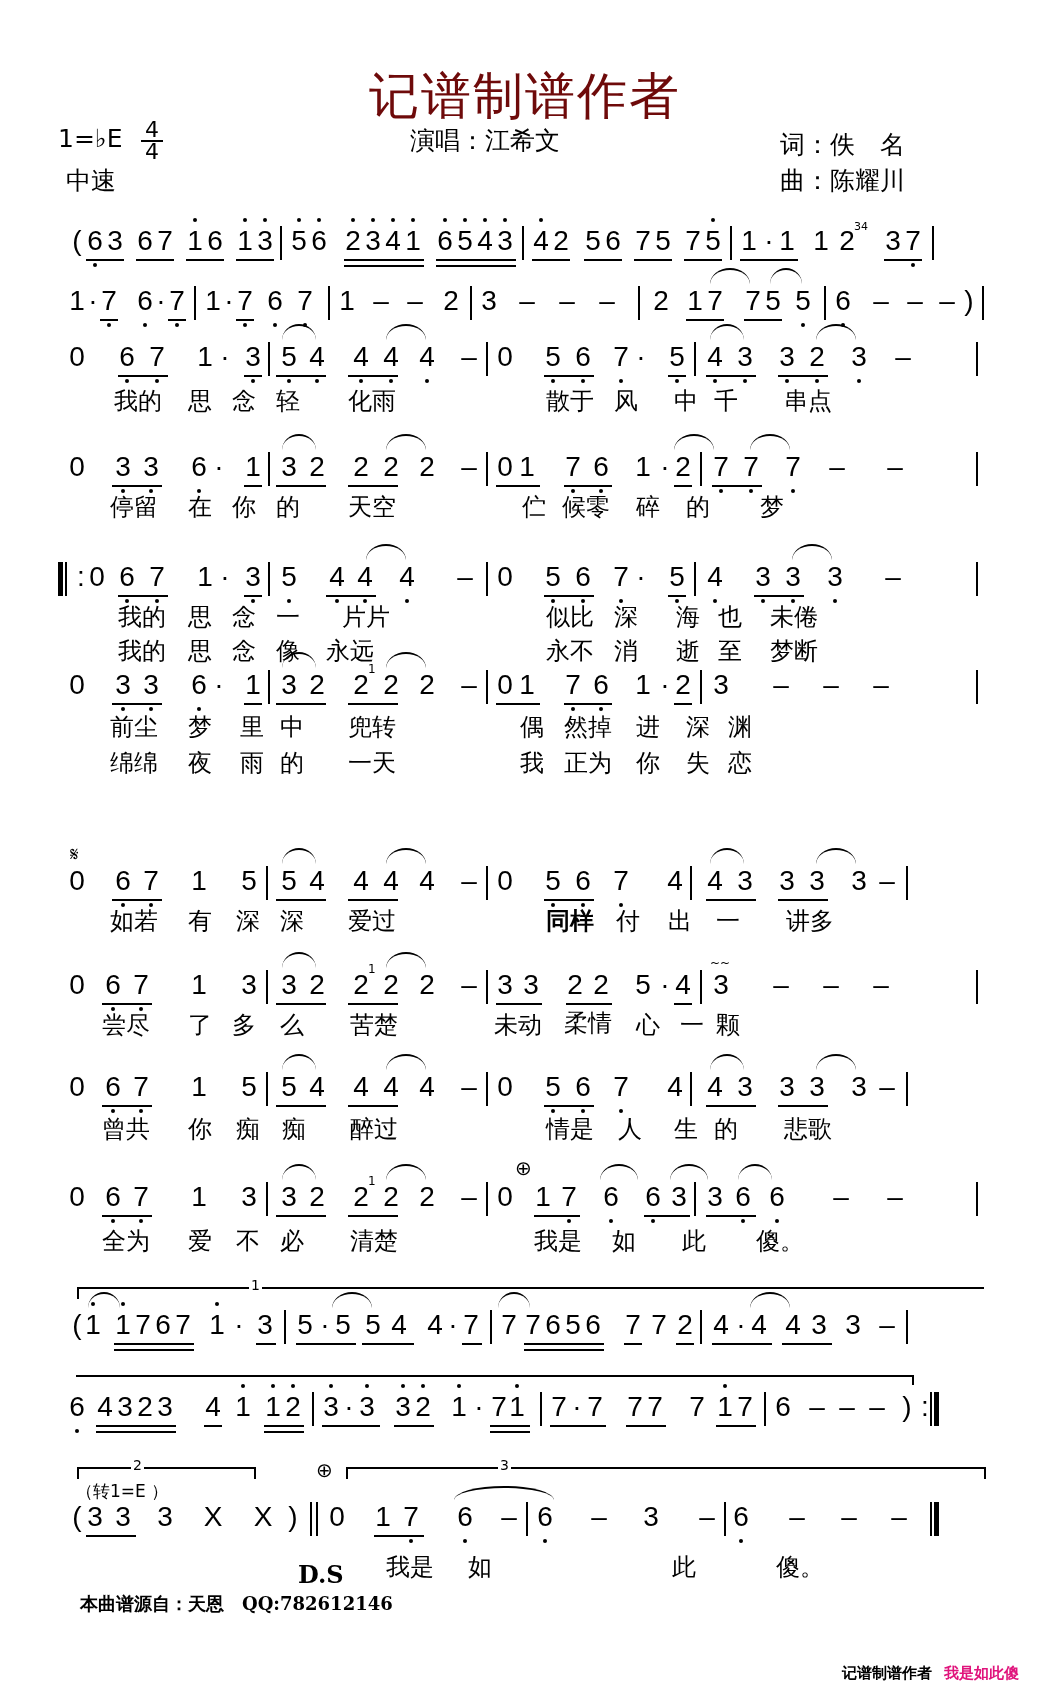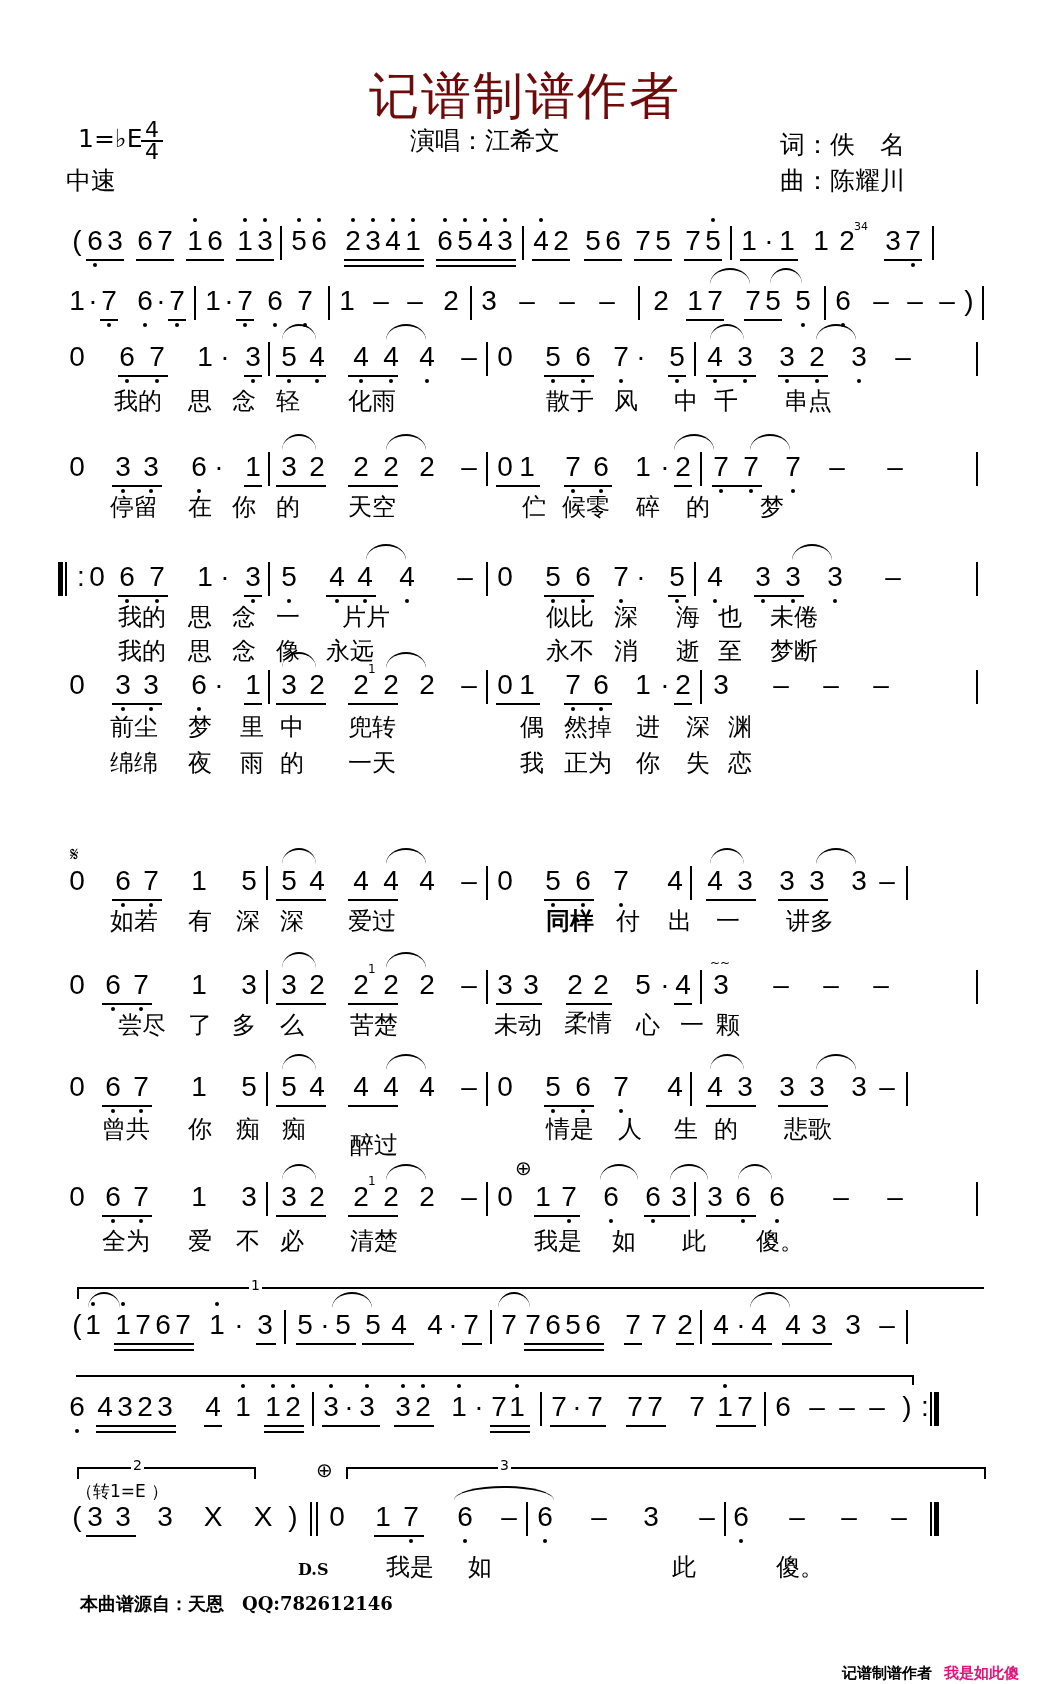--- a/index.html
+++ b/index.html
@@ -25,21 +25,21 @@
   .blabel{position:absolute;top:-12px;font-size:14px;background:#fff;padding:0 2px;line-height:16px;}
   .segno{font-size:20px;}
   .coda{font-size:20px;}
   .footer{font-size:18px;font-family:"DejaVu Serif",serif;}
 </style>
 </head>
 <body>
 
 <div class="abs title">记谱制谱作者</div>
 
-<div class="abs meta" style="left:78px;top:124px;">
+<div class="abs meta" style="left:58px;top:124px;">
   <span>1=♭E</span>
 </div>
 <div class="abs" style="left:141px;top:120px;width:22px;text-align:center;font-size:22px;line-height:20px;">
   <div>4</div>
   <div style="border-top:2px solid #000;">4</div>
 </div>
 <div class="abs meta" style="left:66px;top:166px;">中速</div>
 <div class="abs meta" style="left:410px;top:126px;">演唱：江希文</div>
 <div class="abs meta" style="left:780px;top:130px;">词：佚　名</div>
 <div class="abs meta" style="left:780px;top:166px;">曲：陈耀川</div>
@@ -465,21 +465,21 @@
     <span class="ul" style="left:604px;width:18px;"></span>
   <span class="bar" style="left:630px;"></span>
   <span class="abs" style="left:640px;top:-12px;font-size:12px;">~~</span>
   <span class="n" style="left:640px;">3</span>
   <span class="n" style="left:700px;">–</span>
     <span class="n" style="left:750px;">–</span>
     <span class="n" style="left:800px;">–</span>
   <span class="bar" style="left:906px;"></span>
 </div>
 <div class="lyr" style="top:1010px;">
-  <span class="ly" style="left:48px;">尝尽</span>
+  <span class="ly" style="left:32px;">尝尽</span>
   <span class="ly" style="left:118px;">了</span>
   <span class="ly" style="left:162px;">多</span>
   <span class="ly" style="left:210px;">么</span>
   <span class="ly" style="left:280px;">苦楚</span>
   <span class="ly" style="left:424px;">未动</span>
   <span class="ly" style="left:494px;font-family:Liberation Mono, monospace;">柔情</span>
   <span class="ly" style="left:566px;">心</span>
   <span class="ly" style="left:610px;">一</span>
   <span class="ly" style="left:646px;">颗</span>
 </div>
@@ -520,21 +520,21 @@
   <span class="tie" style="left:746px;width:40px;"></span>
   <span class="n" style="left:778px;">3</span>
   <span class="n" style="left:806px;">–</span>
   <span class="bar" style="left:836px;"></span>
 </div>
 <div class="lyr" style="top:1114px;">
   <span class="ly" style="left:32px;">曾共</span>
   <span class="ly" style="left:118px;">你</span>
   <span class="ly" style="left:166px;">痴</span>
   <span class="ly" style="left:212px;">痴</span>
-  <span class="ly" style="left:280px;margin-top:16px;">醉过</span>
+  <span class="ly" style="left:280px;">醉过</span>
   <span class="ly" style="left:476px;">情是</span>
   <span class="ly" style="left:548px;">人</span>
   <span class="ly" style="left:604px;">生</span>
   <span class="ly" style="left:644px;">的</span>
   <span class="ly" style="left:714px;">悲歌</span>
 </div>
 
 <div class="abs coda" style="left:515px;top:1156px;">⊕</div>
 <div class="row" style="top:1180px;">
   <span class="n" style="left:-4px;">0</span>
@@ -724,21 +724,21 @@
   <span class="n" style="left:518px;">–</span>
   <span class="n" style="left:570px;">3</span>
   <span class="n" style="left:626px;">–</span>
   <span class="bar" style="left:654px;"></span>
   <span class="n lo" style="left:660px;">6</span>
   <span class="n" style="left:716px;">–</span>
     <span class="n" style="left:768px;">–</span>
     <span class="n" style="left:818px;">–</span>
   <span class="fbar" style="left:860px;"></span>
 </div>
-<div class="abs" style="left:298px;top:1560px;font-size:16px;font-weight:bold;font-family:'DejaVu Serif',serif;">D.S</div>
+<div class="abs" style="left:298px;top:1560px;font-size:24px;font-weight:bold;font-family:'DejaVu Serif',serif;">D.S</div>
 <div class="lyr" style="top:1552px;">
   <span class="ly" style="left:316px;">我是</span>
   <span class="ly" style="left:398px;">如</span>
   <span class="ly" style="left:602px;">此</span>
   <span class="ly" style="left:706px;">傻。</span>
 </div>
 
 <div class="abs footer" style="left:80px;top:1592px;font-weight:bold;">本曲谱源自：天恩　QQ:782612146</div>
 <div class="abs" style="left:842px;top:1664px;font-size:15px;font-weight:bold;">记谱制谱作者</div>
 <div class="abs" style="left:944px;top:1664px;font-size:15px;font-weight:bold;color:#e0147c;">我是如此傻</div>

